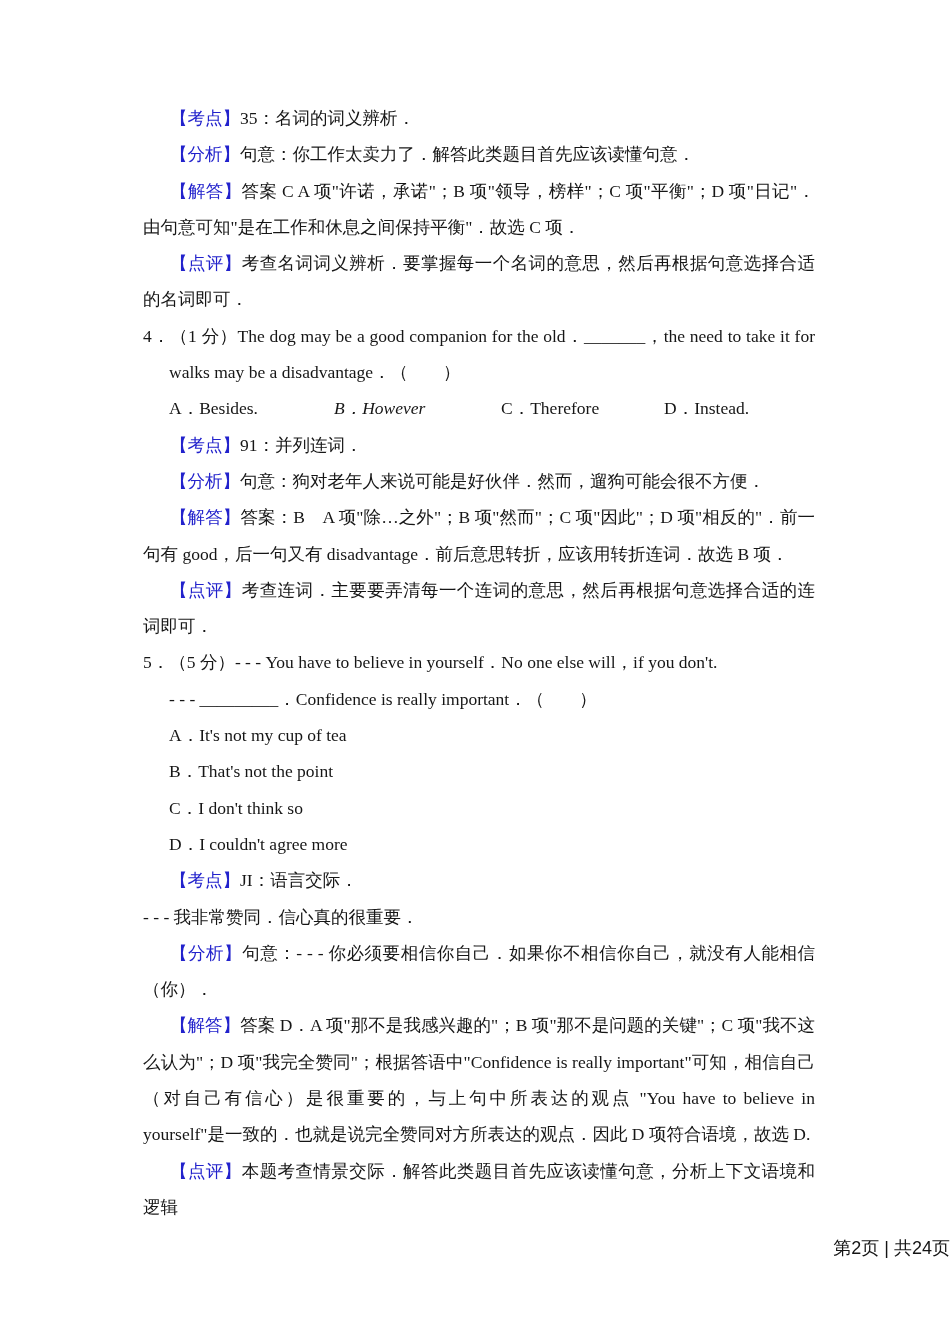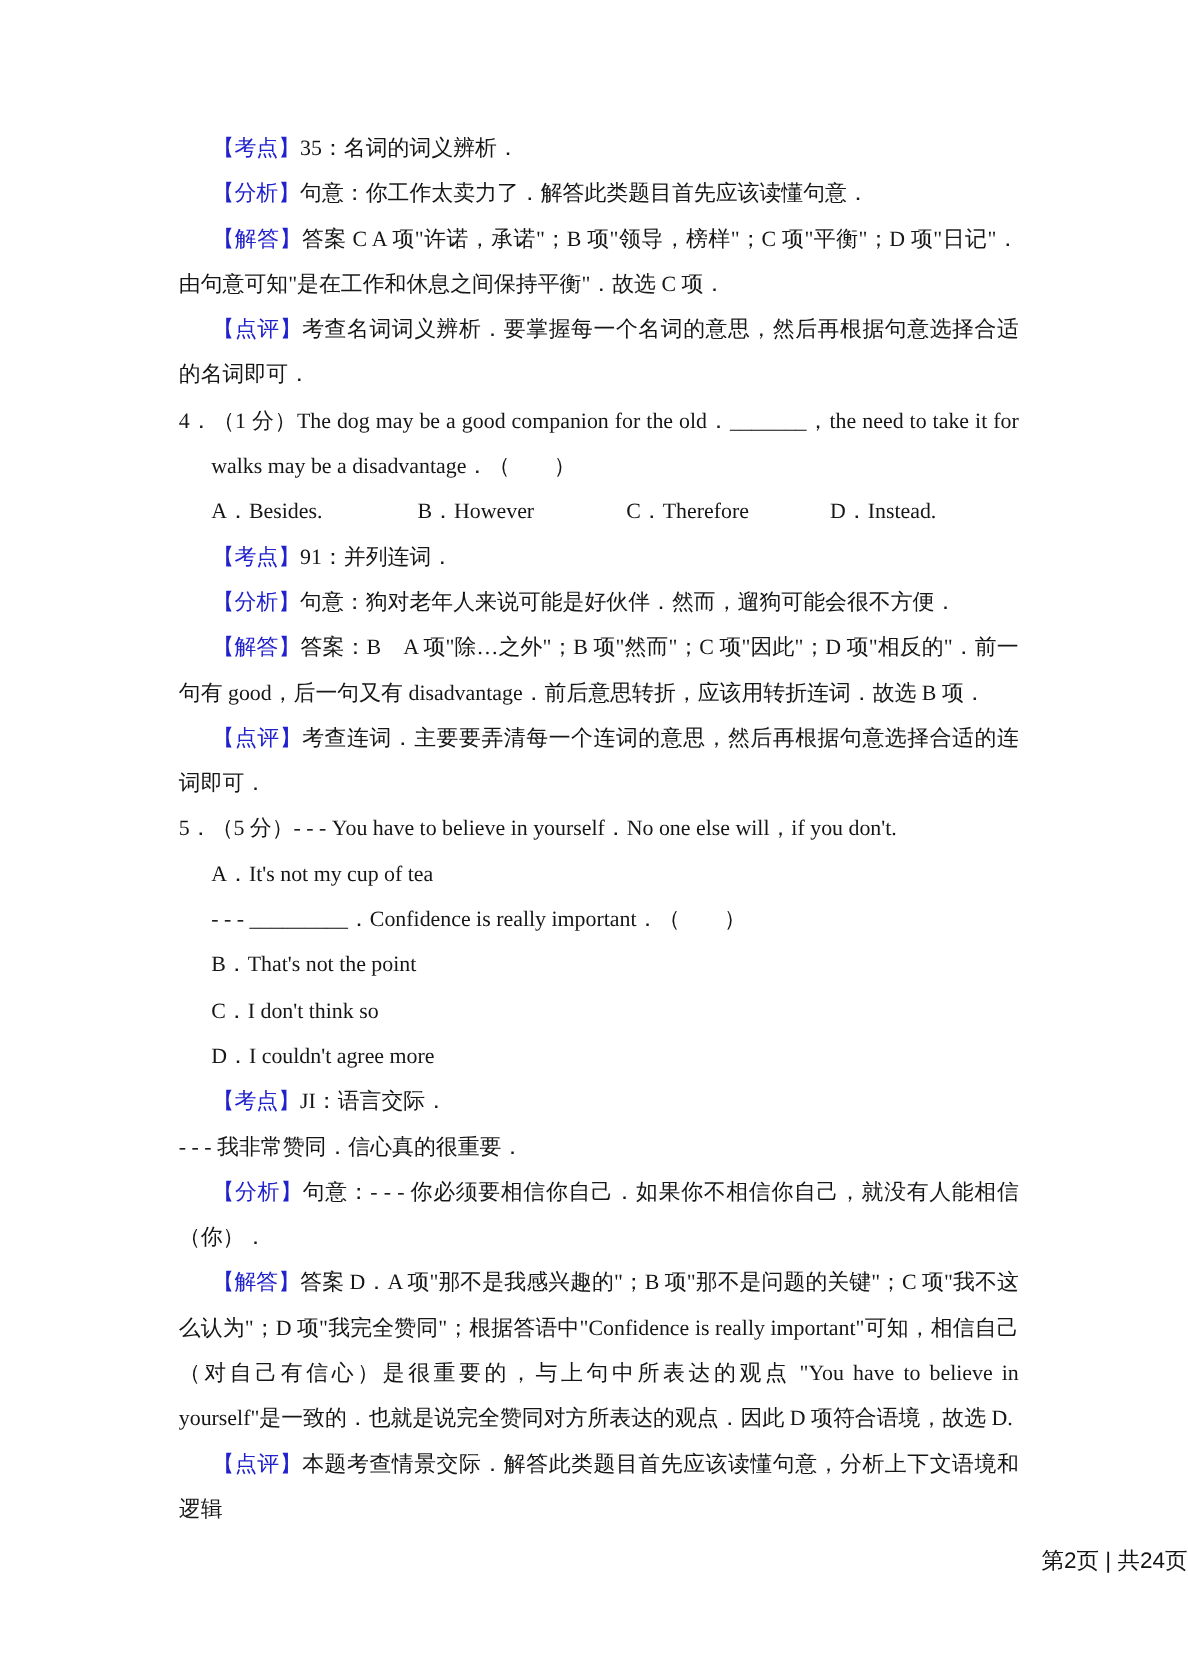--- a/index.html
+++ b/index.html
@@ -26,21 +26,21 @@
   
   .label-para { text-indent: 27px; }
   .blabel { color: #2222cc; }
   
   .question { padding-left: 26px; text-indent: -26px; }
   
   .indent { padding-left: 26px; }
   .opt-row { padding-left: 26px; text-align: left; }
   .opt { display: inline-block; }
   .optA { width: 165px; }
-  .optB { width: 167px; }
+  .optB { width: 167px; font-style: italic; }
   .optC { width: 163px; }
   .footer {
     position: absolute;
     top: 1236px;
     left: 0;
     width: 950px;
     text-align: right;
     font-family: "Liberation Sans", "DejaVu Sans", sans-serif;
     font-size: 18px;
     color: #141414;
@@ -66,23 +66,23 @@
   <p class="para label-para"><span class="blabel">【考点】</span><span>91：并列连词．</span></p>
 
   <p class="para label-para"><span class="blabel">【分析】</span><span>句意：狗对老年人来说可能是好伙伴．然而，遛狗可能会很不方便．</span></p>
 
   <p class="para label-para"><span class="blabel">【解答】</span><span>答案：B　A 项"除…之外"；B 项"然而"；C 项"因此"；D 项"相反的"．前一句有 good，后一句又有 disadvantage．前后意思转折，应该用转折连词．故选 B 项．</span></p>
 
   <p class="para label-para"><span class="blabel">【点评】</span><span>考查连词．主要要弄清每一个连词的意思，然后再根据句意选择合适的连词即可．</span></p>
 
   <p class="para question"><span>5．</span><span>（5 分）- - - You have to believe in yourself．No one else will，if you don't.</span></p>
 
+  <p class="para indent"><span>- - - _________．Confidence is really important．（　　）</span></p>
+
   <p class="para indent"><span>A．It's not my cup of tea</span></p>
-
-  <p class="para indent"><span>- - - _________．Confidence is really important．（　　）</span></p>
   <p class="para indent"><span>B．That's not the point</span></p>
   <p class="para indent"><span>C．I don't think so</span></p>
   <p class="para indent"><span>D．I couldn't agree more</span></p>
 
   <p class="para label-para"><span class="blabel">【考点】</span><span>JI：语言交际．</span></p>
 
   <p class="para"><span>- - - 我非常赞同．信心真的很重要．</span></p>
 
   <p class="para label-para"><span class="blabel">【分析】</span><span>句意：- - - 你必须要相信你自己．如果你不相信你自己，就没有人能相信（你）．</span></p>
 

